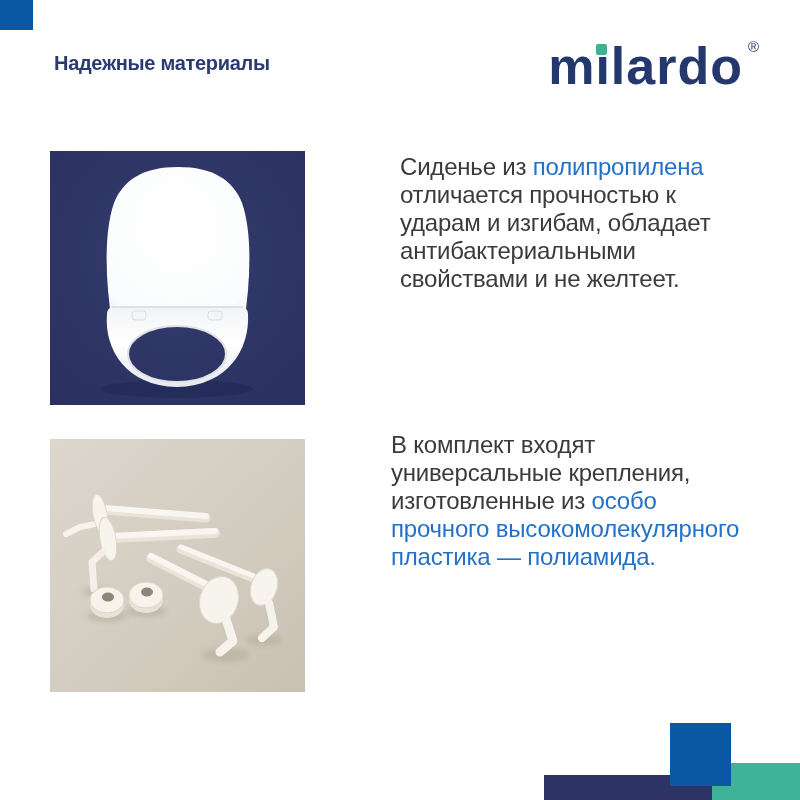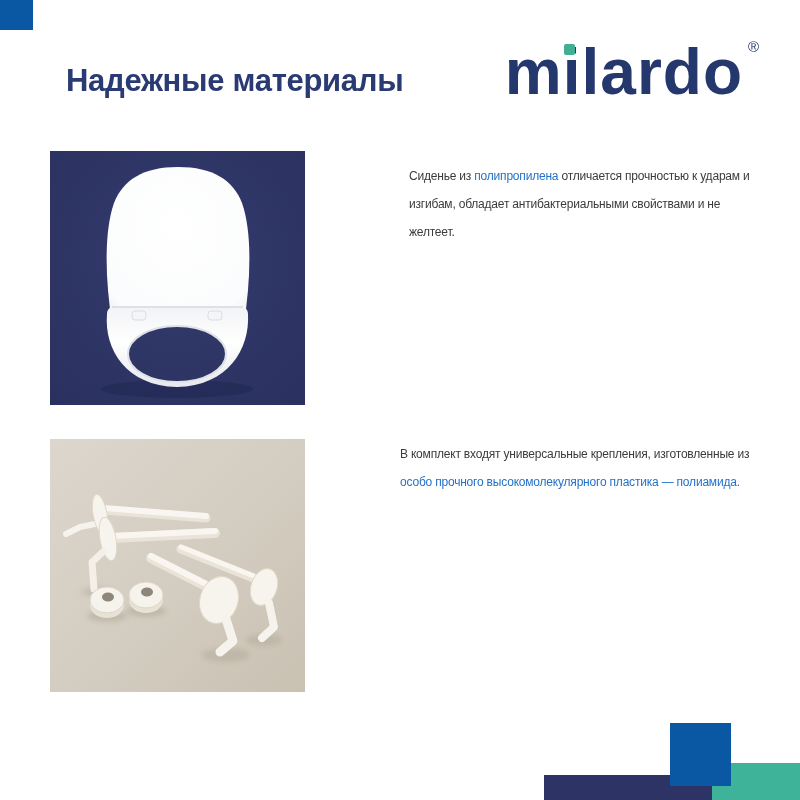--- a/index.html
+++ b/index.html
@@ -7,47 +7,47 @@
     width:800px;height:800px;background:#ffffff;position:relative;overflow:hidden;
     font-family:"Liberation Sans", sans-serif;
   }
   .abs{position:absolute;}
 
   
   .corner-square{left:0;top:0;width:33px;height:30px;background:#0a57a4;}
 
   
   .page-title{
-    left:54px;top:53px;margin:12px;
-    font-size:31px;line-height:1;font-weight:700;
+    left:54px;top:53px;margin:0;
+    font-size:20px;line-height:1;font-weight:700;
     color:#2a3a72;letter-spacing:-0.3px;
   }
 
   
   .logo{right:41px;top:40px;height:56px;padding-right:16px;}
   .logo-text{
-    display:inline-block;font-weight:700;font-size:64px;line-height:1;
+    display:inline-block;font-weight:700;font-size:52px;line-height:1;
     color:#25386e;letter-spacing:1px;text-align:right;
   }
   .logo-i{position:relative;display:inline-block;}
   .logo-i::after{
     content:"";position:absolute;left:1px;top:4px;width:11px;height:11px;
     background:#41af92;border-radius:2px;
   }
   .reg{
     position:absolute;right:0;top:-2px;font-size:15px;color:#25386e;font-weight:400;
   }
 
   
   .figure{margin:0;padding:0;line-height:0;}
   .img1{left:50px;top:151px;width:255px;height:254px;}
   .img2{left:50px;top:439px;width:255px;height:253px;}
   .body-text{
-    margin:16px;width:352px;
-    font-size:12px;line-height:28px;color:#3b3b3b;letter-spacing:-0.2px;
+    margin:7px;width:352px;
+    font-size:24px;line-height:28px;color:#3b3b3b;letter-spacing:-0.2px;
   }
   .txt1{left:393px;top:146px;}
   .txt2{left:384px;top:424px;}
   .t-accent{color:#2472c8;}
 
   
   .bar-navy{left:544px;top:775px;width:168px;height:25px;background:#2d3364;z-index:1;}
   .sq-teal{left:712px;top:763px;width:88px;height:37px;background:#3fb29a;z-index:2;}
   .sq-blue{left:670px;top:723px;width:61px;height:63px;background:#0a57a4;z-index:3;}
 </style>

